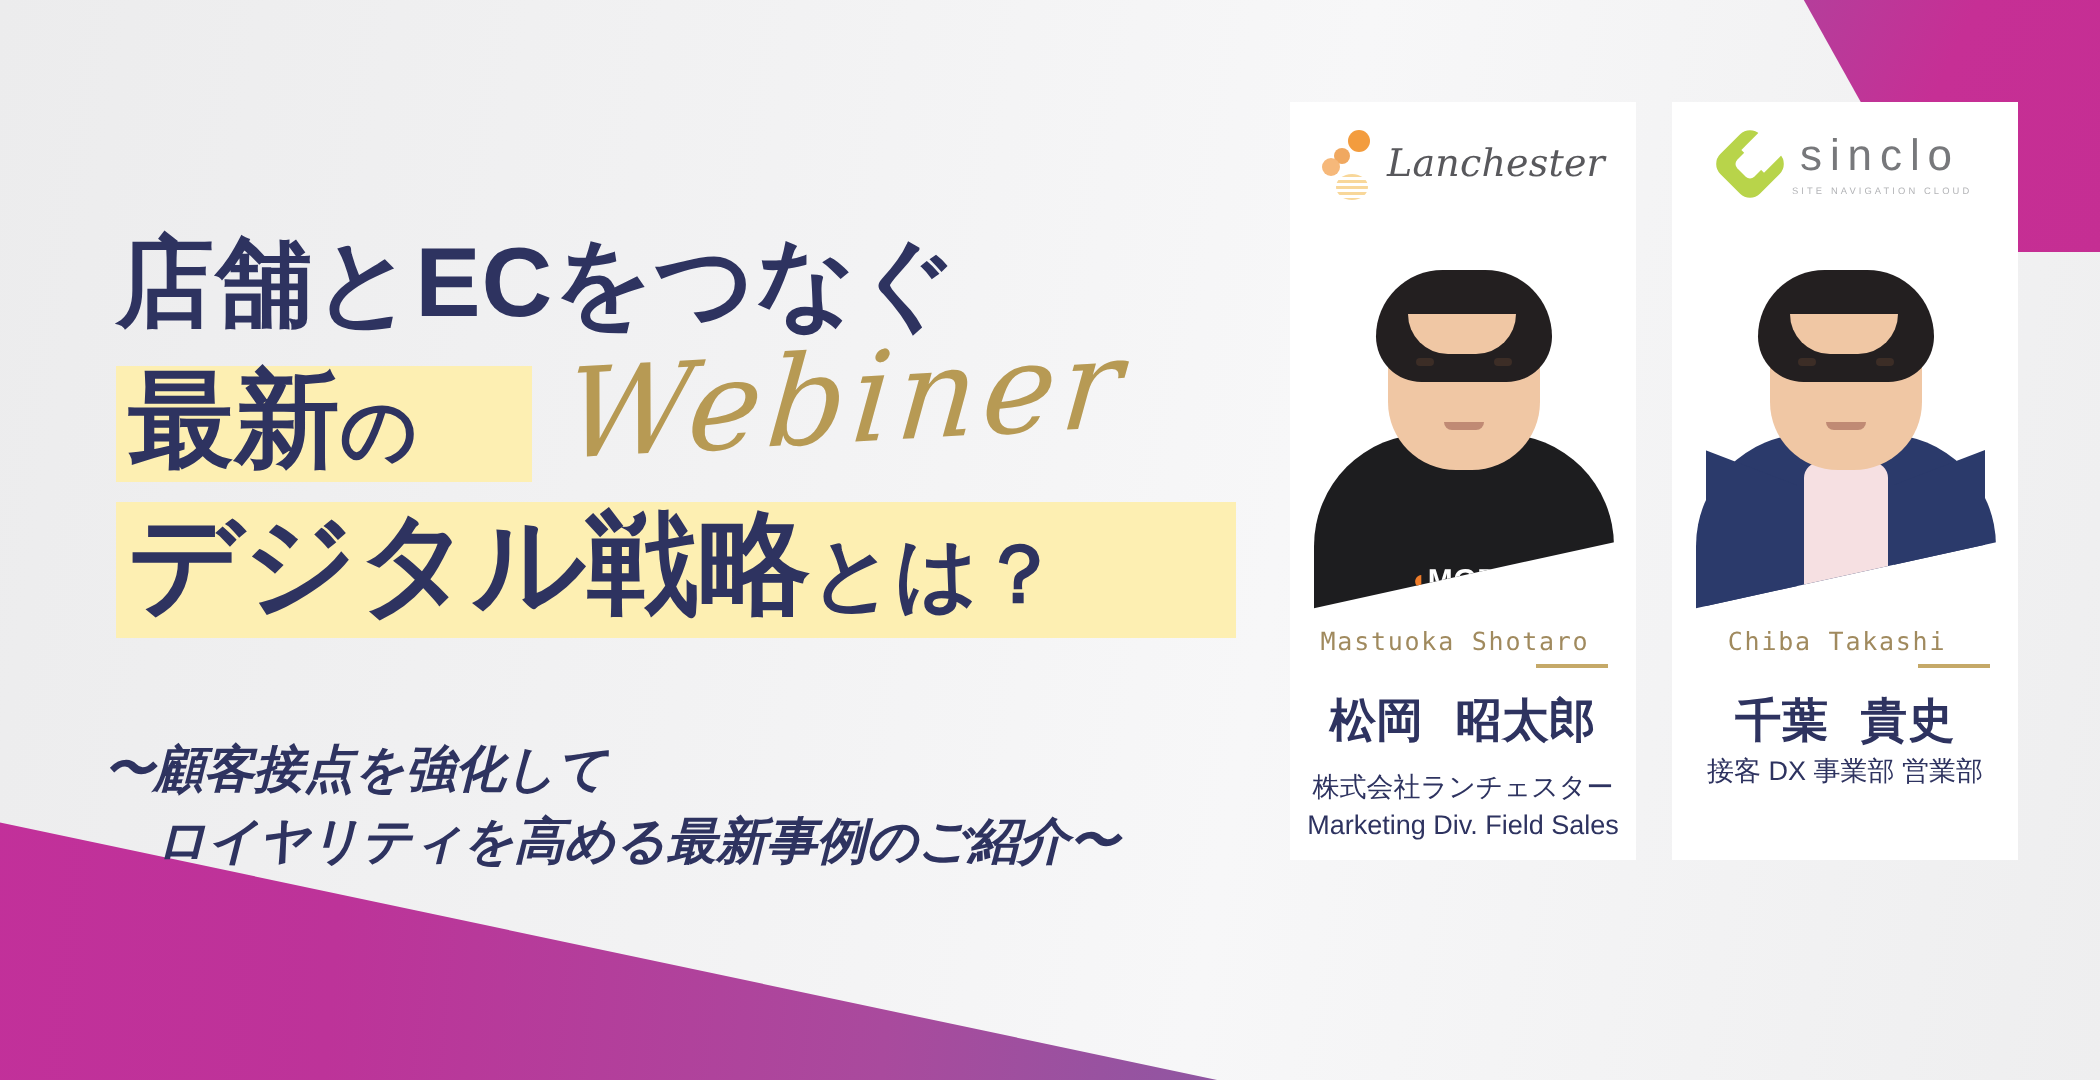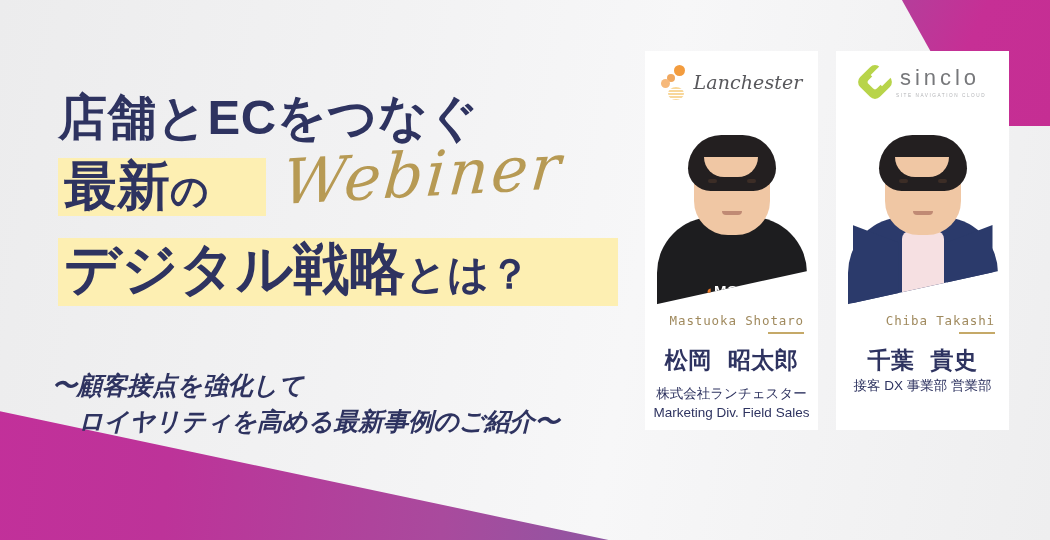--- a/index.html
+++ b/index.html
@@ -46,20 +46,21 @@
     top: 92px;
     width: 600px;
   }
   .hl-line1 {
     font-size: 49px;
     font-weight: 700;
     letter-spacing: 0.01em;
     color: #2e3360;
     line-height: 1.06;
     white-space: nowrap;
+    margin-top: 25px;
   }
   .hl-row2 {
     position: relative;
     margin-top: 10px;
     height: 66px;
   }
   .hl-mark2 {
     position: absolute;
     left: 0;
     top: 4px;
@@ -90,21 +91,21 @@
     font-size: 62px;
     font-weight: 400;
     color: #b79a54;
     letter-spacing: 0.045em;
     transform: rotate(-3.2deg) skewX(-8deg);
     transform-origin: left bottom;
     white-space: nowrap;
   }
   .hl-row3 {
     position: relative;
-    margin-top: 16px;
+    margin-top: 4px;
     height: 72px;
   }
   .hl-mark3 {
     position: absolute;
     left: 0;
     top: 2px;
     height: 68px;
     width: 560px;
     background: #fdefb2;
   }
@@ -338,21 +339,20 @@
   }
   .s2 .p-lapelL { left: 50%; margin-left: -70px; clip-path: polygon(0 0, 100% 22%, 100% 100%, 0 100%); }
   .s2 .p-lapelR { left: 50%; margin-left: 24px; clip-path: polygon(0 22%, 100% 0, 100% 100%, 0 100%); }
 
   
   .card-text { padding: 8px 6px 0; text-align: center; }
   .roman-name {
     font-size: 12.5px;
     color: #a08a5e;
     letter-spacing: 0.07em;
-    text-align: right;
     padding-right: 8px;
     font-family: "DejaVu Sans Mono", "Liberation Mono", monospace;
   }
   .roman-rule {
     width: 36px;
     height: 1.5px;
     background: #c5a968;
     margin: 4px 8px 0 auto;
   }
   .jp-name {

